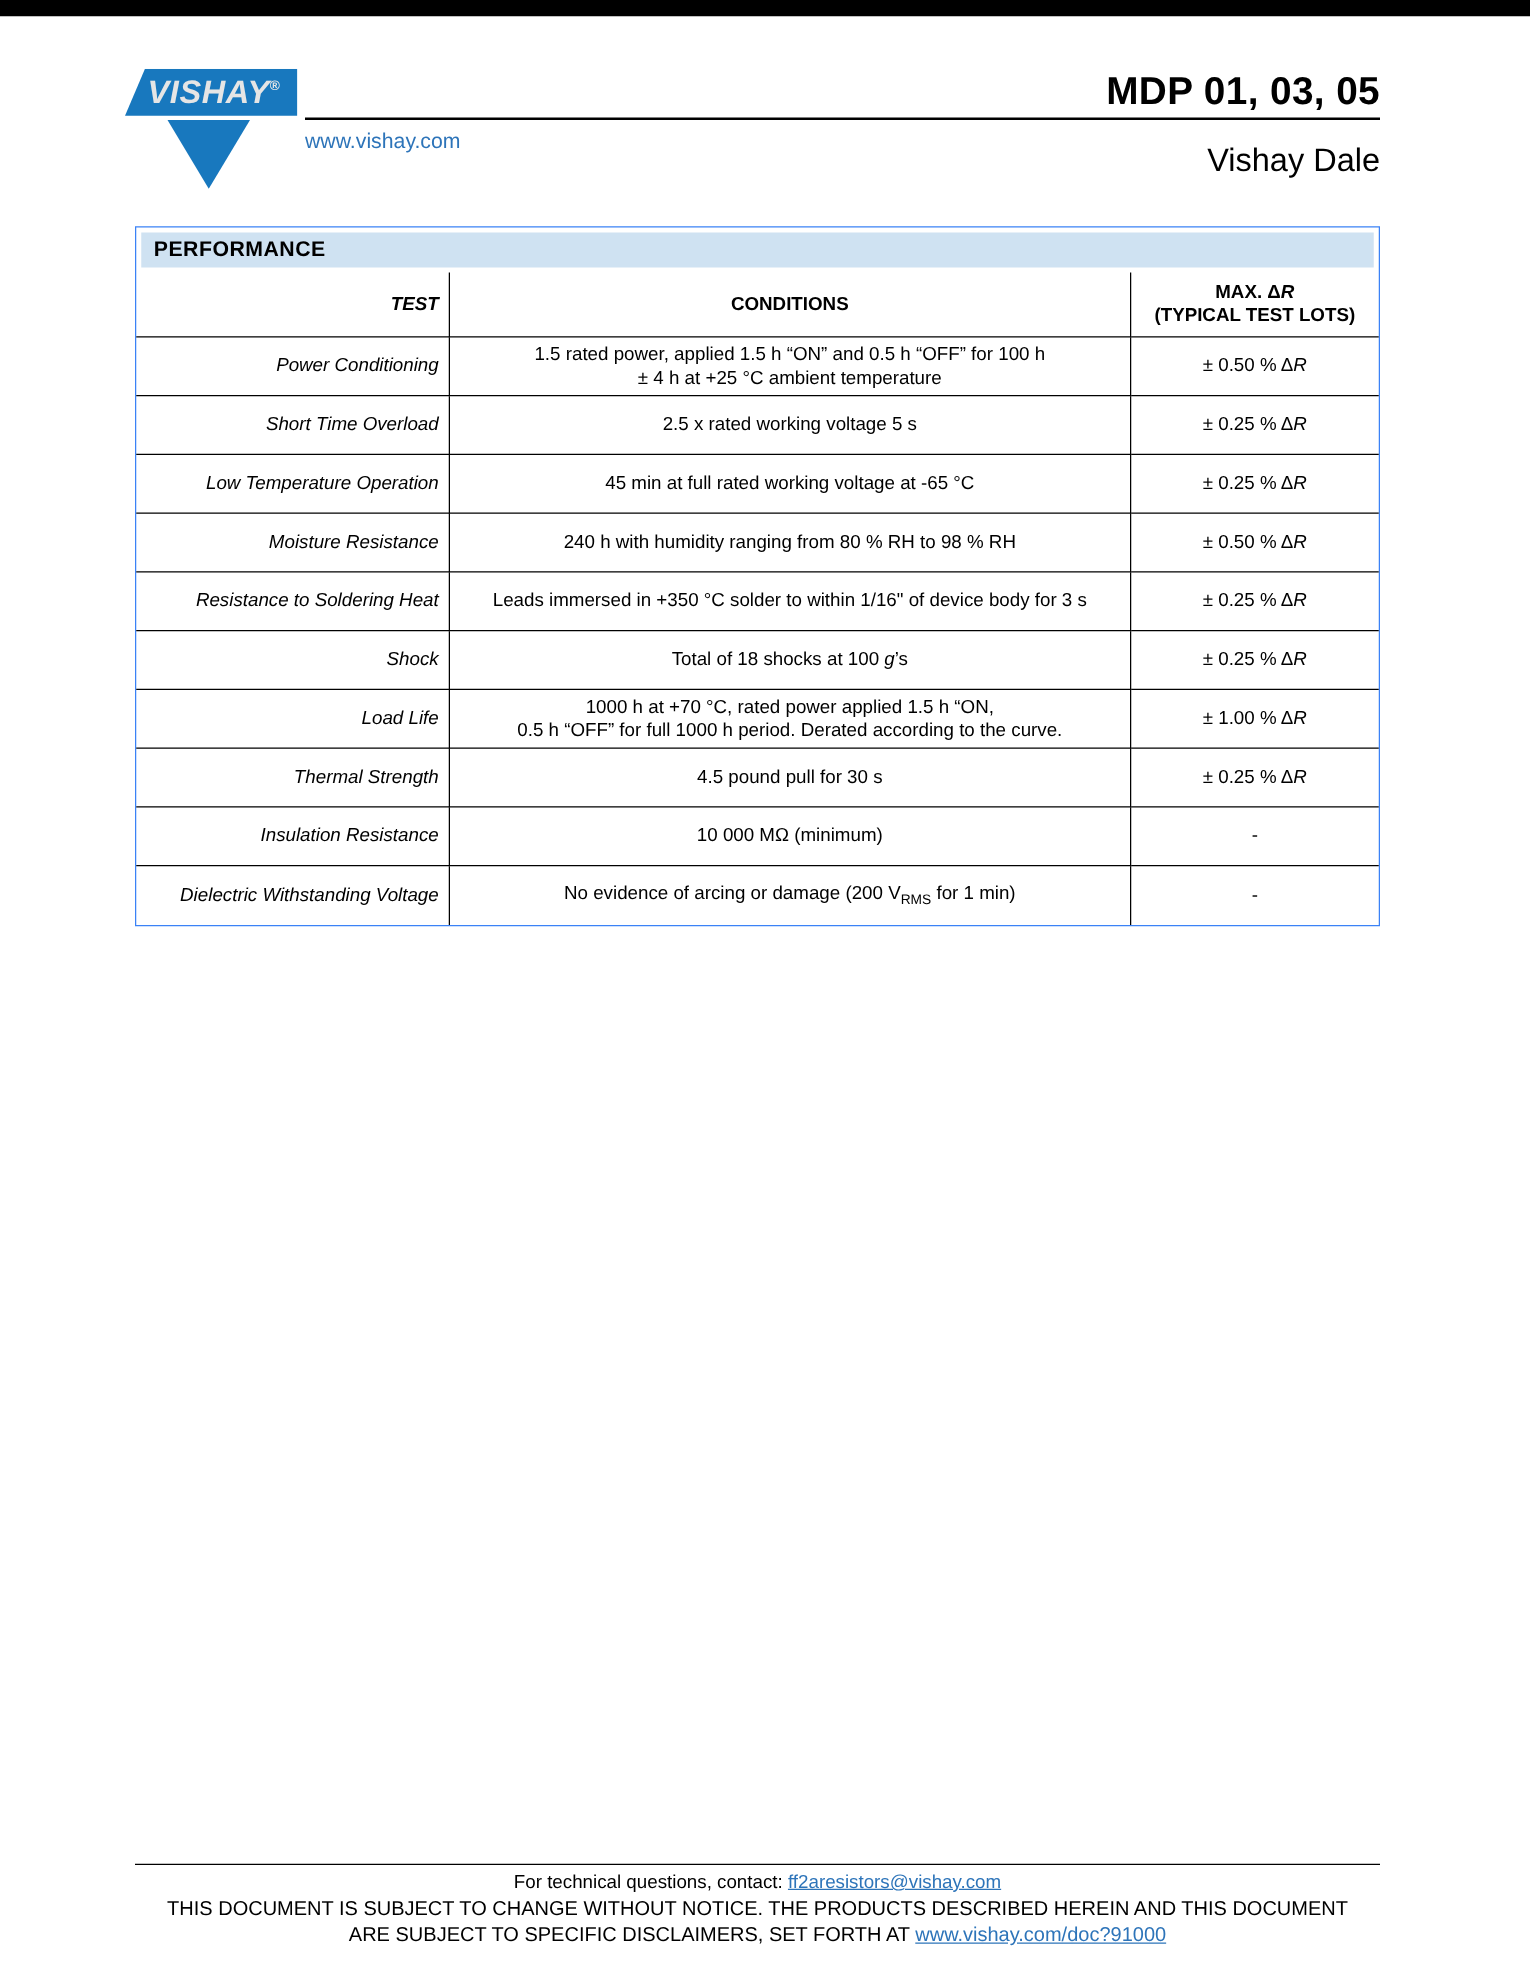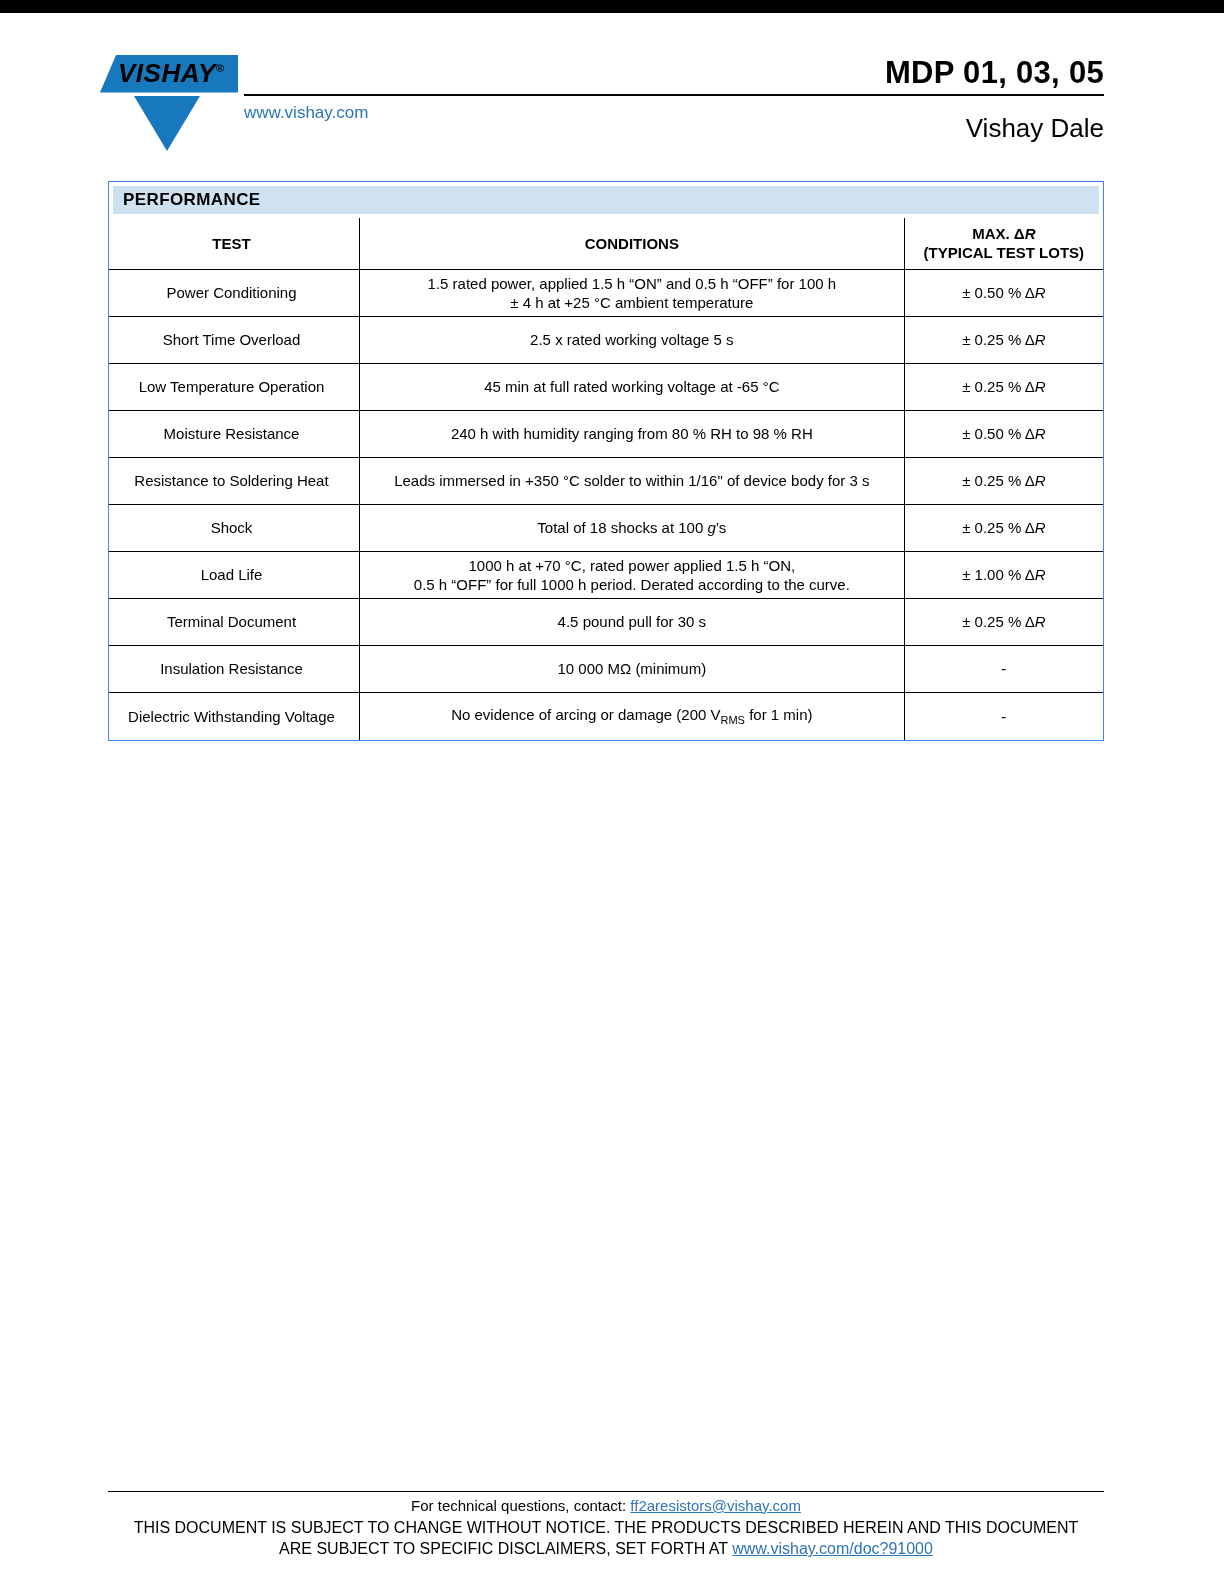--- a/index.html
+++ b/index.html
@@ -8,21 +8,21 @@
     width:1224px; height:1584px; margin:0 auto; position:relative;
     background:#ffffff; color:#000;
     font-family:"Liberation Sans", sans-serif; overflow:hidden;
   }
   .topbar { height:13px; background:#000; width:100%; }
 
   
   .header { display:flex; align-items:flex-start; padding:42px 120px 0 100px; }
   .logo { width:138px; flex:0 0 auto; }
   .logo-word {
-    display:block; background:var(--brand-blue,#1878be); color:#000000;
+    display:block; background:var(--brand-blue,#1878be); color:#e5e5e5;
     font-style:italic; font-weight:bold; font-size:26px; line-height:1.25;
     padding:2px 6px 3px 18px; letter-spacing:0.5px;
     clip-path:polygon(16px 0, 100% 0, 100% 100%, 0 100%);
   }
   .logo-word .reg { font-size:11px; font-style:normal; vertical-align:super; }
   .logo-triangle {
     width:0; height:0; margin:3px 0 0 34px;
     border-left:33px solid transparent; border-right:33px solid transparent;
     border-top:55px solid var(--brand-blue,#1878be);
   }
@@ -36,21 +36,21 @@
   
   .table-wrap { margin:30px 120px 0 108px; border:1px solid #3b82f6; }
   .band {
     margin:4px; background:var(--band-bg,#cfe2f2);
     font-weight:bold; font-size:17px; letter-spacing:0.4px;
     padding:4px 0 4px 10px;
   }
   table { width:100%; border-collapse:collapse; border-style:hidden; table-layout:fixed; }
   th, td { border:1.5px solid #000; font-size:15px; line-height:1.3; vertical-align:middle; }
   th { height:52px; }
-  th.c-test, td.c-test { width:25.2%; text-align:center; padding-left:3px; padding-right:8px; }
+  th.c-test, td.c-test { width:25.2%; text-align:right; padding-left:3px; padding-right:8px;font-style:italic; }
   th.c-cond, td.c-cond { width:54.8%; text-align:center; }
   th.c-max,  td.c-max  { width:20%;   text-align:center; }
   td { height:47px; padding-top:3px; padding-bottom:3px; }
   td.c-cond, td.c-max { padding-left:8px; padding-right:8px; }
   sub { font-size:11px; }
 
   
   .footer { position:absolute; left:108px; right:120px; bottom:24px; }
   .footer-rule { border-top:1.5px solid #000; margin-bottom:5px; }
   .footer-meta { display:grid; grid-template-columns:1fr auto 1fr; font-size:15px; align-items:baseline; }
@@ -122,21 +122,21 @@
             <td class="c-test">Shock</td>
             <td class="c-cond">Total of 18 shocks at 100 <i>g</i>’s</td>
             <td class="c-max">± 0.25 % Δ<i>R</i></td>
           </tr>
           <tr>
             <td class="c-test">Load Life</td>
             <td class="c-cond">1000 h at +70 °C, rated power applied 1.5 h “ON,<br>0.5 h “OFF” for full 1000 h period.  Derated according to the curve.</td>
             <td class="c-max">± 1.00 % Δ<i>R</i></td>
           </tr>
           <tr>
-            <td class="c-test">Terminal Document</td>
+            <td class="c-test">Thermal Strength</td>
             <td class="c-cond">4.5 pound pull for 30 s</td>
             <td class="c-max">± 0.25 % Δ<i>R</i></td>
           </tr>
           <tr>
             <td class="c-test">Insulation Resistance</td>
             <td class="c-cond">10 000 MΩ (minimum)</td>
             <td class="c-max">-</td>
           </tr>
           <tr>
             <td class="c-test">Dielectric Withstanding Voltage</td>

